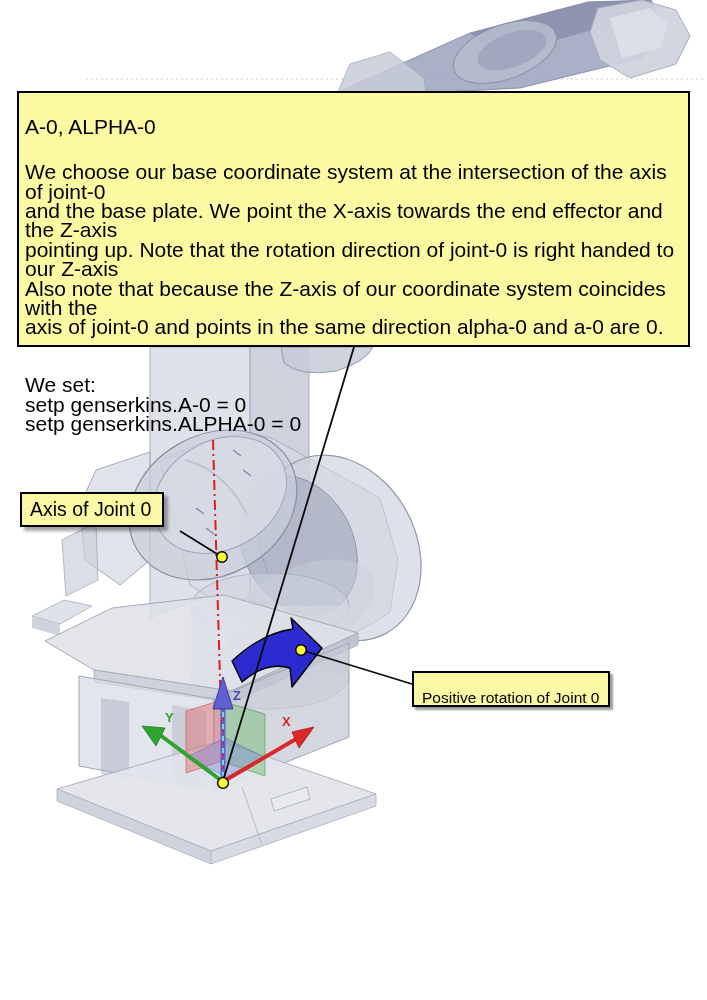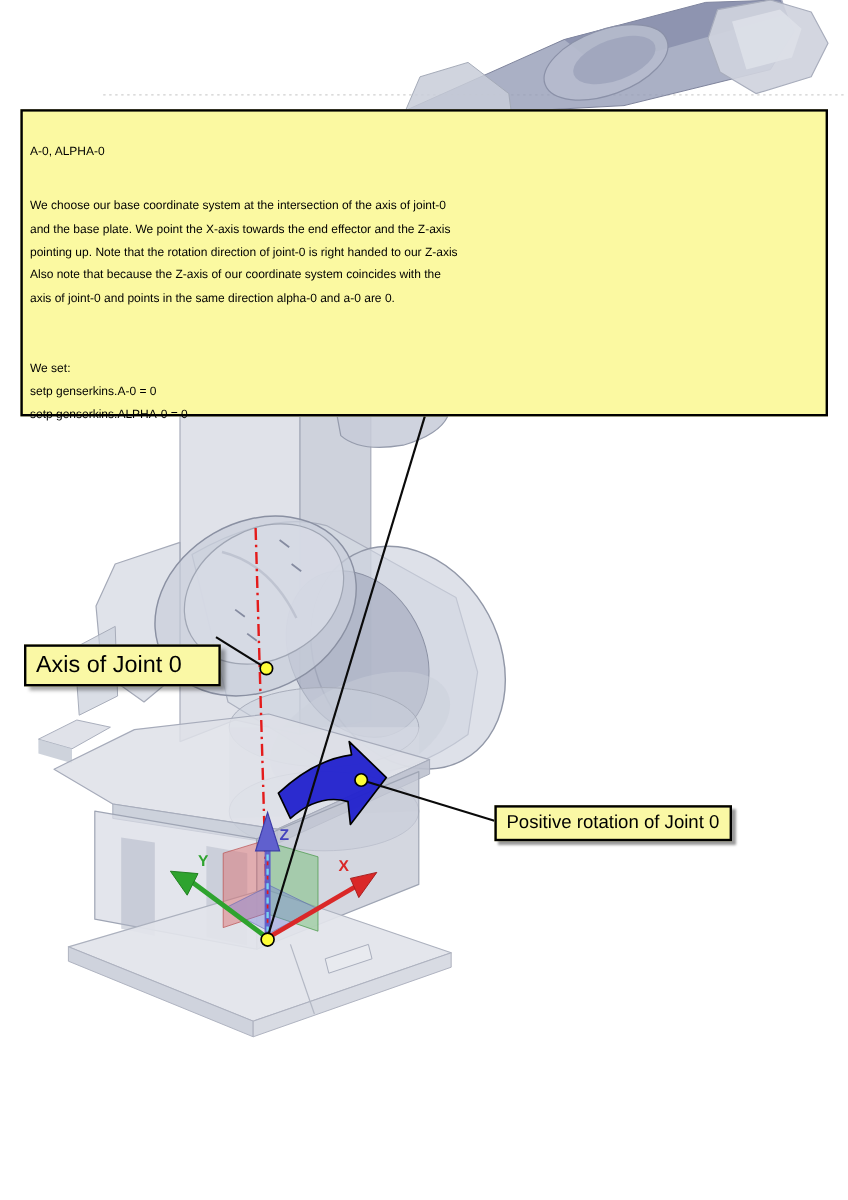--- a/index.html
+++ b/index.html
@@ -3,38 +3,38 @@
 <meta charset="utf-8">
 <style>
   html,body { margin:0; padding:0; background:#ffffff; }
   body { width:707px; height:1000px; font-family:"Liberation Sans", sans-serif; }
   .stage { position:relative; width:707px; height:1000px; background:#ffffff; overflow:hidden; }
   .robot-svg { position:absolute; left:0; top:0; width:707px; height:1000px; }
 
   .note-box {
     position:absolute; left:17px; top:91px; width:673px; height:256px;
     box-sizing:border-box; background:#FBF9A1; border:2px solid #000;
-    padding:5px 6px; color:#000; font-size:10px; line-height:19.4px;
+    padding:5px 6px; color:#000; font-size:21px; line-height:19.4px;
     white-space:pre-line; z-index:3;
   }
   .note-body { margin-top:6px; }
   .note-settings { margin-top:19px; }
 
   .callout {
     position:absolute; box-sizing:border-box; background:#FAF8A5;
     border:2px solid #000; color:#000; white-space:nowrap; z-index:4;
   }
   .axis-callout {
-    left:20px; top:537px; width:164px; height:35px;
+    left:20px; top:492px; width:144px; height:35px;
     font-size:19.5px; padding:4px 8px;
     box-shadow:4px 4px 3px rgba(0,0,0,0.35);
   }
   .rotation-callout {
     left:412px; top:671px; height:30px;
-    font-size:15.5px; padding:4px 8px;
+    font-size:15.5px; padding:16px 8px;
     box-shadow:3px 3px 2px rgba(0,0,0,0.4);
   }
 </style>
 </head>
 <body>
 
 <div class="stage">
 
   <svg class="robot-svg" viewBox="0 0 707 1000" xmlns="http://www.w3.org/2000/svg">
 

